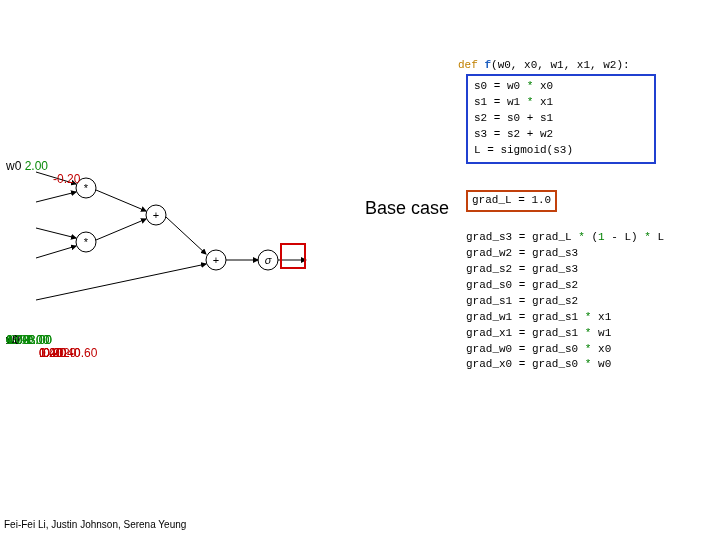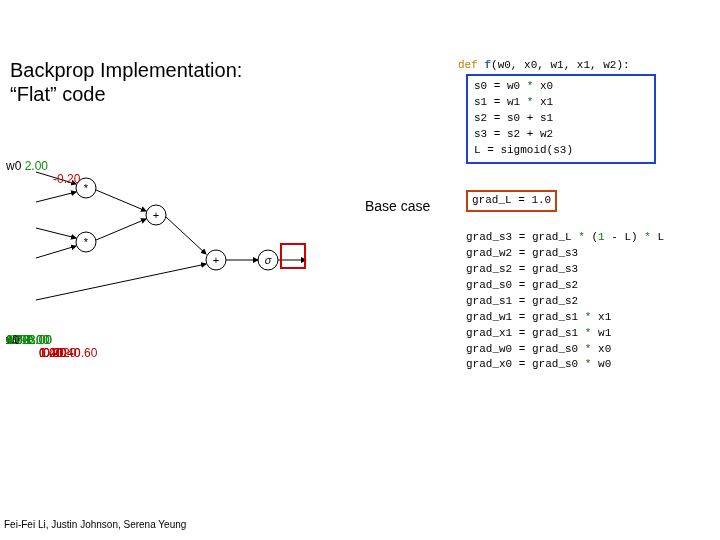--- a/index.html
+++ b/index.html
@@ -1,20 +1,20 @@
 <!DOCTYPE html>
 <html><head>
 <meta charset="utf-8">
 <style>
   * { box-sizing: border-box; margin: 0; padding: 0; }
   html, body { width: 720px; height: 540px; background: #fff; font-family: Arial, Helvetica, sans-serif; overflow: hidden; }
   .slide { position: relative; width: 720px; height: 540px; }
   .title { position: absolute; left: 10px; top: 58px; font-size: 20px; line-height: 1.2; }
   .forward-label { position: absolute; left: 335px; top: 89px; font-size: 14px; line-height: 1.3; }
-  .base-label { position: absolute; left: 365px; top: 198px; font-size: 14px; }
+  .base-label { position: absolute; left: 365px; top: 198px; font-size: 18px; }
   .footer { position: absolute; left: 4px; bottom: 10px; font-size: 10px; }
 
   
   .code { font-family: "Courier New", monospace; font-size: 11px; line-height: 1.45; white-space: pre; }
   .def-line { position: absolute; left: 458px; top: 58px; }
   .kw { color: #c08000; font-weight: normal; }
   .param { color: #2060c0; font-weight: bold; }
   .fwd-box { position: absolute; left: 466px; top: 74px; width: 190px; padding: 3px 6px; border: 2px solid #2040d0; }
   .num { color: #008000; }
   .grad-block { position: absolute; left: 466px; top: 190px; }
@@ -29,24 +29,20 @@
   .arrow { fill: #000; }
   .node { fill: none; stroke: #000; stroke-width: 1; }
   .op { font-size: 11px; text-anchor: middle; dominant-baseline: central; }
   .redbox { position: absolute; border: 2px solid #d00000; }
 </style>
 </head>
 <body>
 
 <div class="slide">
 
-  <div class="title">
-    <span>Backprop Implementation:</span><br>
-    <span>“Flat” code</span>
-  </div>
 
 
   <div class="base-label">Base case</div>
 
   <div class="code def-line"><span class="kw">def</span> <span class="param">f</span><span>(w0, x0, w1, x1, w2):</span></div>
 
   <div class="code fwd-box"><span>s0 = w0 </span><span class="num">*</span><span> x0</span>
 <span>s1 = w1 </span><span class="num">*</span><span> x1</span>
 <span>s2 = s0 + s1</span>
 <span>s3 = s2 + w2</span>

